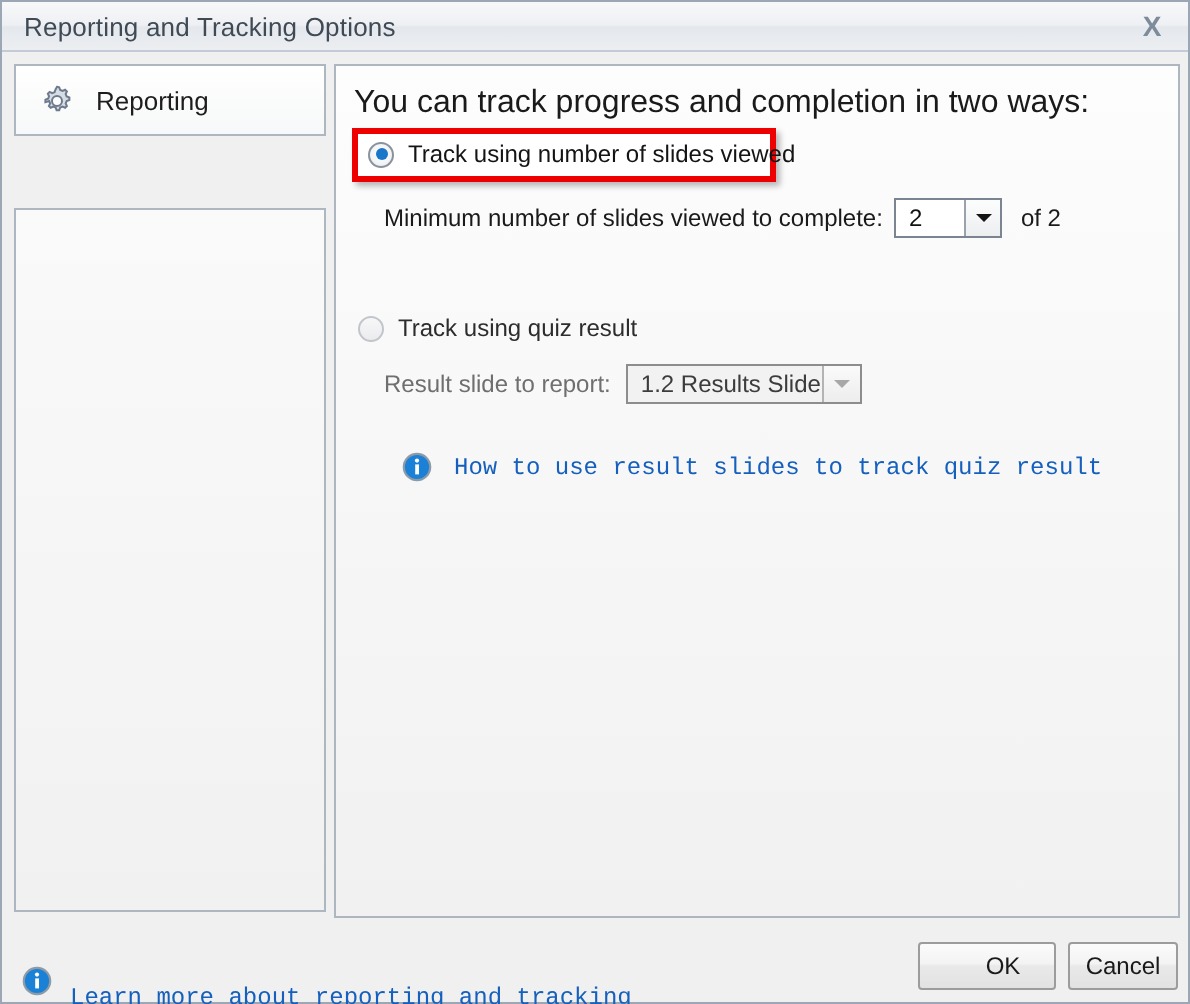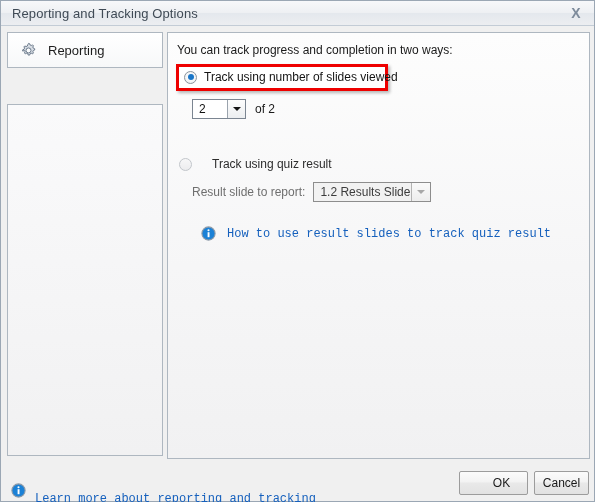--- a/index.html
+++ b/index.html
@@ -109,21 +109,21 @@
     width: 423px;
     height: 427px;
     background: linear-gradient(to bottom, #fdfdfd 0%, #f6f6f7 55%, #f1f1f2 100%);
     border: 1px solid #aeb7c0;
     box-sizing: border-box;
   }
   #intro-text {
     position: absolute;
     left: 9px;
     top: 10px;
-    font-size: 12px;
+    font-size: 16px;
     color: #1a1a1a;
     white-space: nowrap;
   }
 
   
   #highlight-box {
     position: absolute;
     left: 8px;
     top: 31px;
     width: 212px;
@@ -134,21 +134,21 @@
     box-shadow: 2px 2px 3px rgba(0,0,0,0.28);
   }
 
   .radio-row {
     position: absolute;
     display: flex;
     align-items: center;
     white-space: nowrap;
   }
   #radio-slides-row { left: 16px; top: 37px; }
-  #radio-quiz-row  { left: 11px; top: 124px; gap: 13px; }
+  #radio-quiz-row  { left: 11px; top: 124px; }
 
   .radio-outer {
     width: 13px; height: 13px;
     border-radius: 50%;
     box-sizing: border-box;
     margin-right: 7px;
     flex: 0 0 13px;
     position: relative;
   }
   .radio-outer.on {
@@ -330,20 +330,21 @@
     <div id="intro-text">You can track progress and completion in two ways:</div>
 
     <div id="highlight-box"></div>
 
     <div class="radio-row" id="radio-slides-row">
       <span class="radio-outer on"></span>
       <span class="radio-label">Track using number of slides viewed</span>
     </div>
 
     <div id="min-row">
+      <span id="min-label">Minimum number of slides viewed to complete:</span>
       <div id="slides-combo">
         <span class="cb-value">2</span>
         <span class="cb-arrow">
             <span class="tri-down"></span>
           </span>
       </div>
       <span id="of-total">of 2</span>
     </div>
 
     <div class="radio-row" id="radio-quiz-row">

